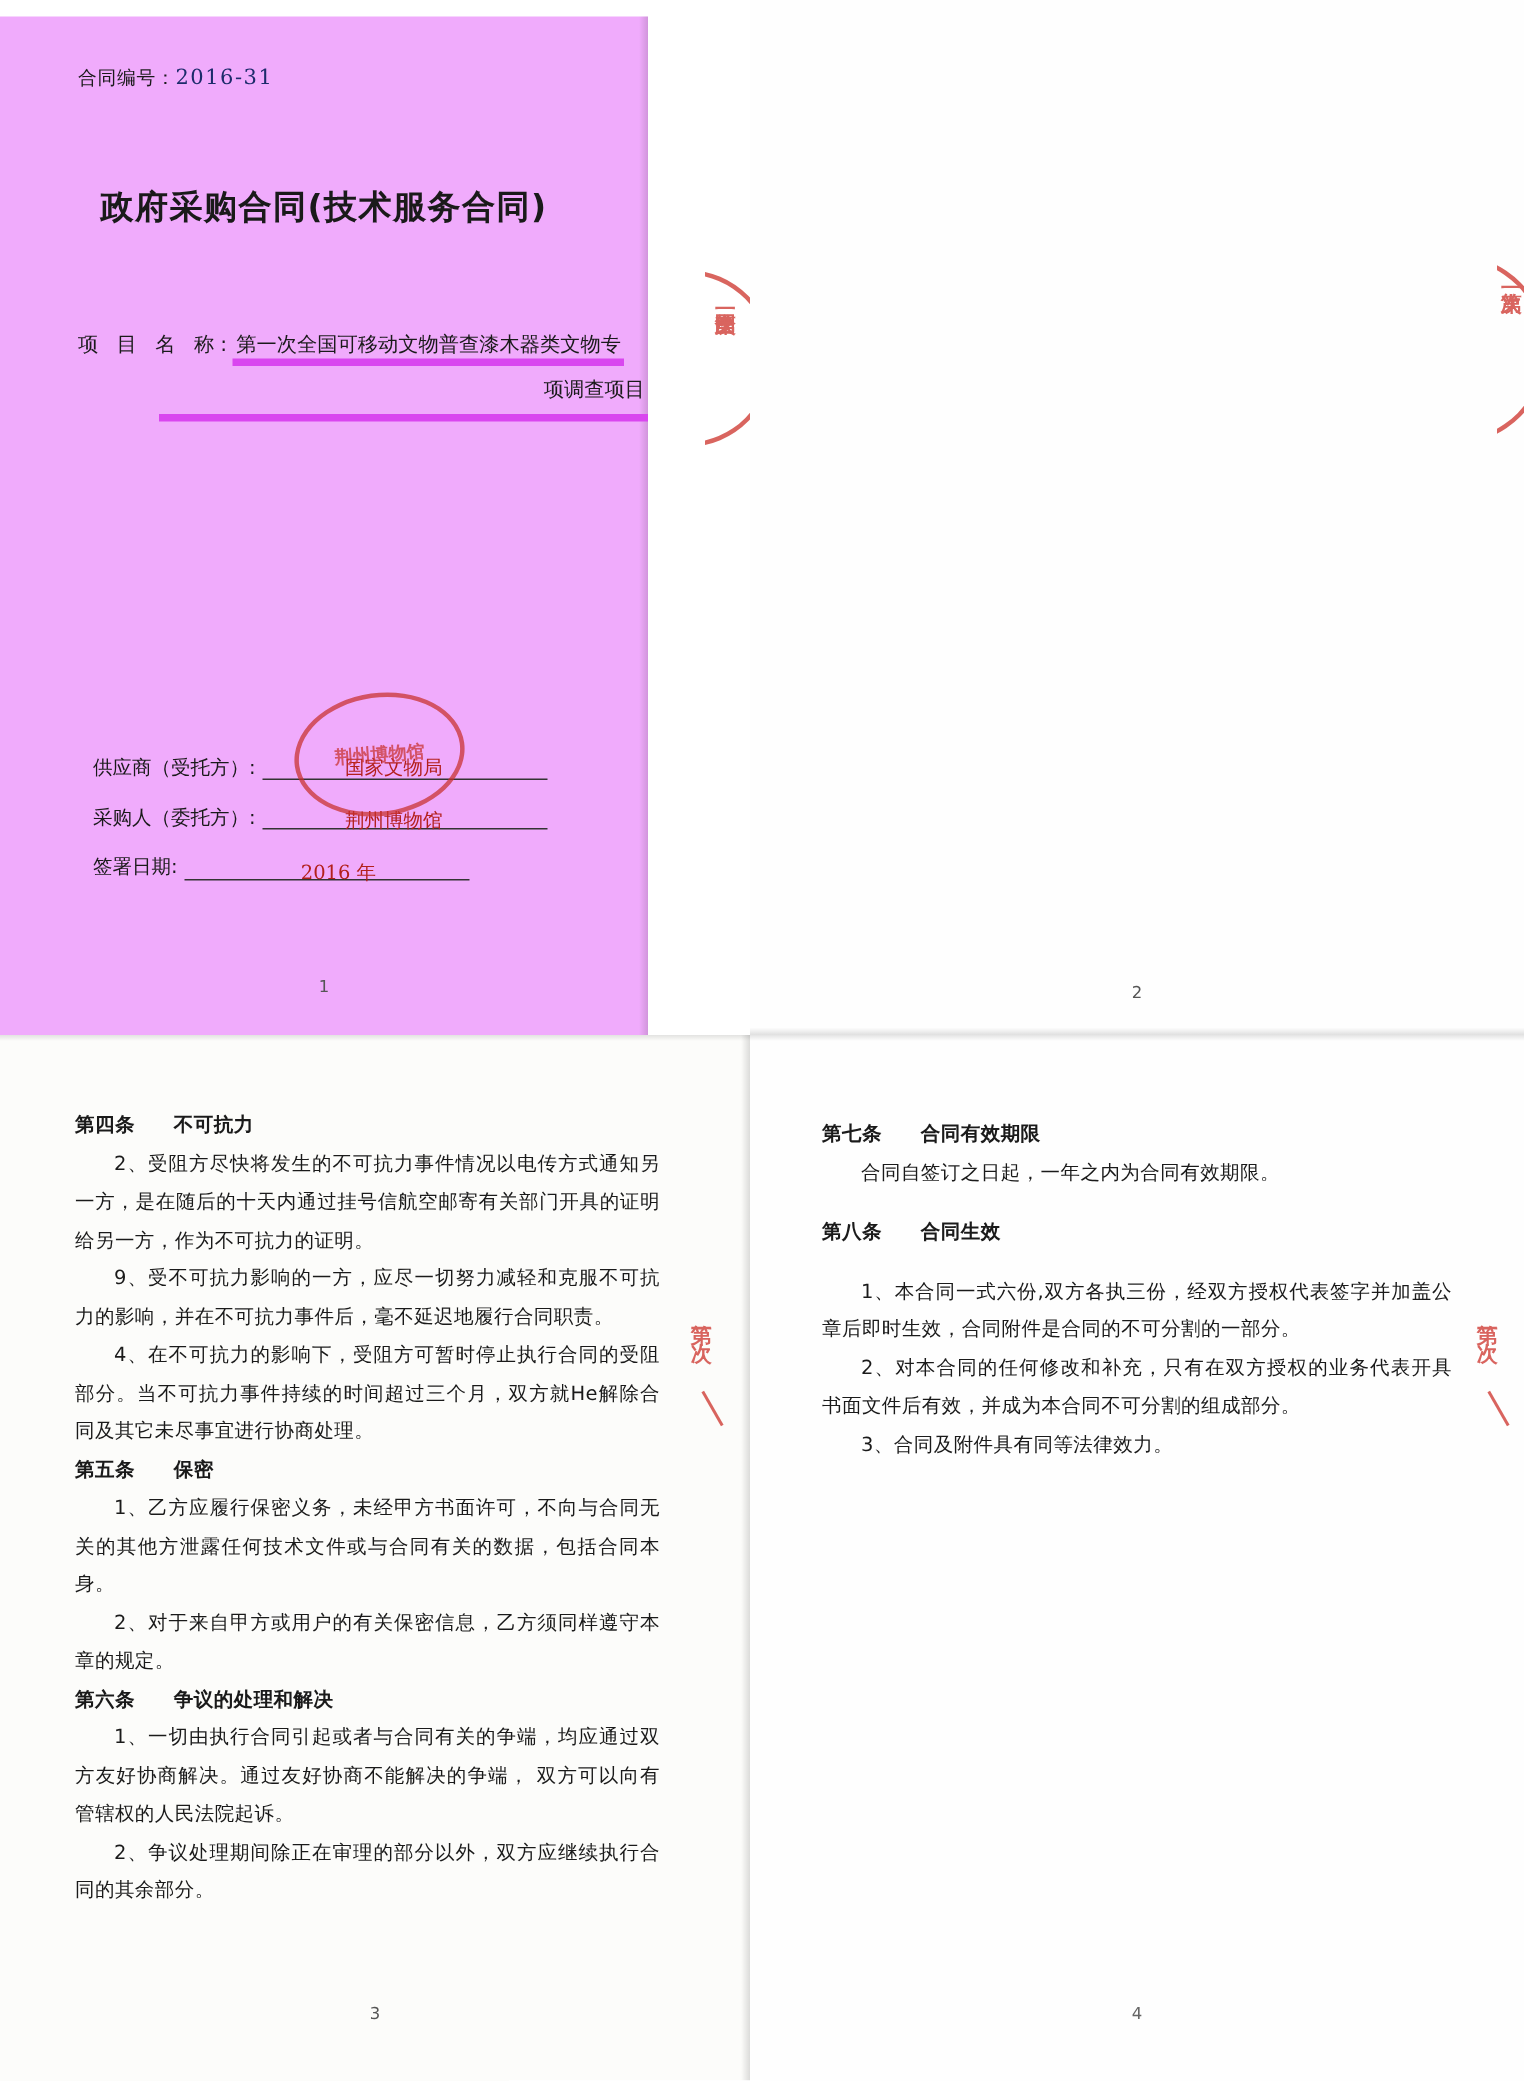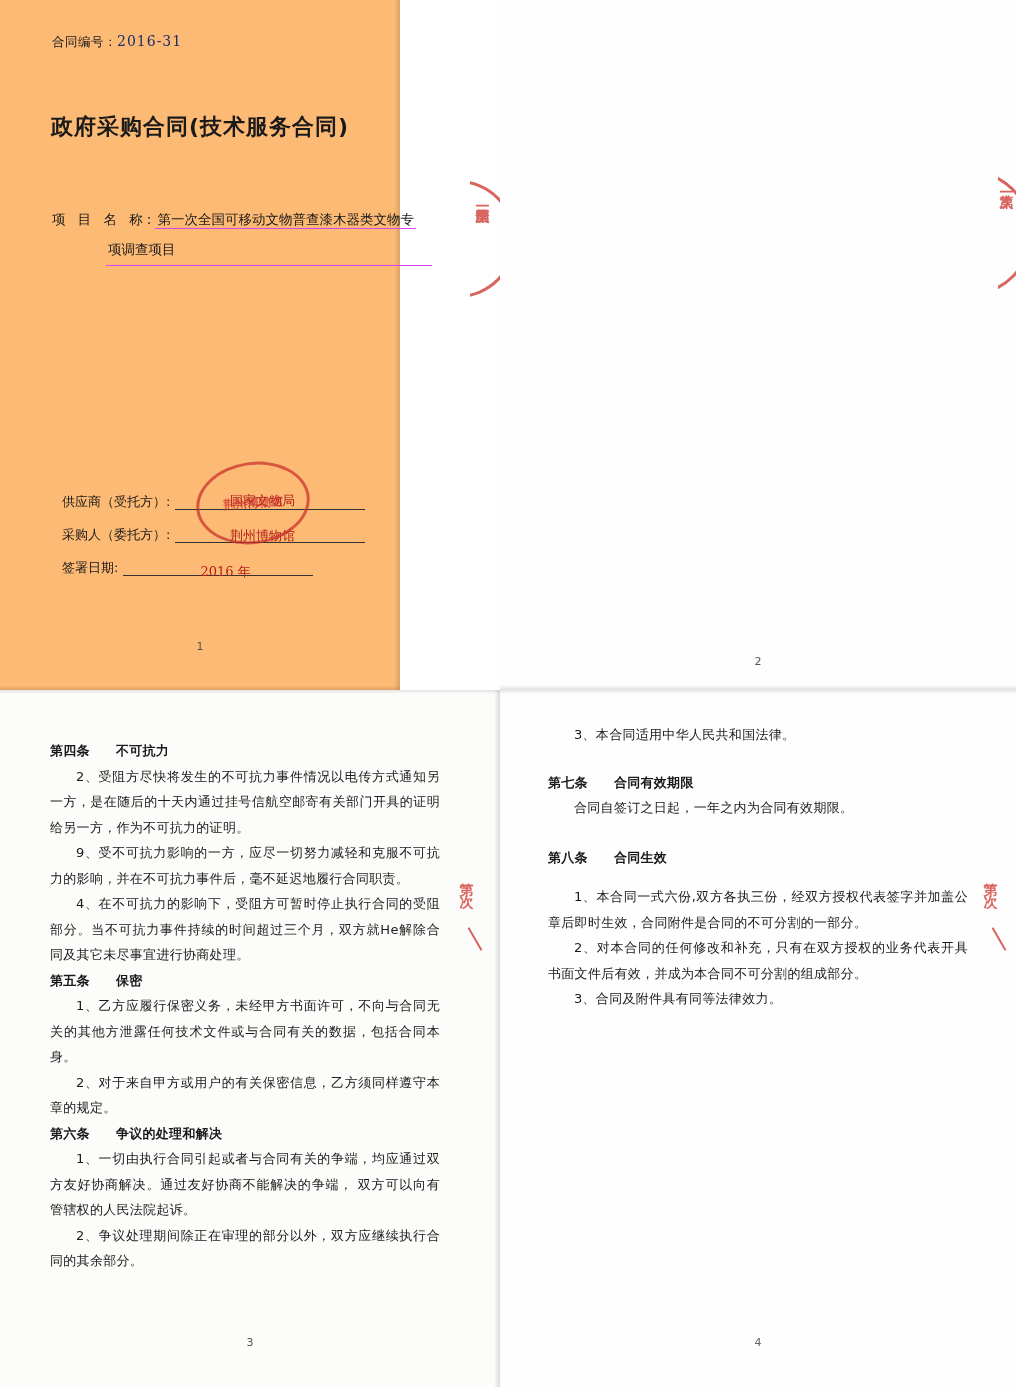--- a/index.html
+++ b/index.html
@@ -13,21 +13,21 @@
     position: relative;
     font-family: "DejaVu Sans", "Liberation Sans", sans-serif;
     color: #1a1a1a;
     overflow: hidden;
   }
   .scan {
     position: absolute;
     background: #fdfdfb;
   }
   
-  #page-1 { left: 0; top: 0; width: 400px; height: 690px; background:#fdba74; }
+  #page-1 { left: 0; top: 11px; width: 432px; height: 690px; background:#f0abfc; }
   #page-2 { left: 500px; top: 0; width: 516px; height: 690px; background:#fefefe; }
   #page-3 { left: 0; top: 690px; width: 500px; height: 697px; background:#fcfcfa; }
   #page-4 { left: 500px; top: 690px; width: 516px; height: 697px; background:#fefefe; }
 
   .edge-shadow-r { position:absolute; right:0; top:0; bottom:0; width:6px;
       background:linear-gradient(to right, rgba(0,0,0,0.0), rgba(0,0,0,0.13)); }
   .edge-shadow-b { position:absolute; left:0; right:0; bottom:0; height:5px;
       background:linear-gradient(to bottom, rgba(0,0,0,0.0), rgba(0,0,0,0.12)); }
   .edge-shadow-t { position:absolute; left:0; right:0; top:0; height:4px;
       background:linear-gradient(to top, rgba(0,0,0,0.0), rgba(0,0,0,0.10)); }
@@ -46,22 +46,22 @@
     position: absolute; left: 0; right: 0; top: 112px;
     text-align: center;
     font-size: 22px; font-weight: bold; letter-spacing: 1px;
     font-family: "DejaVu Sans", sans-serif;
   }
   .p1-project {
     position: absolute; left: 52px; top: 204px; width: 380px;
     font-size: 13.5px; line-height: 30px;
   }
   .p1-project .lbl { letter-spacing: 4px; }
-  .p1-project .val { border-bottom: 1px solid #d946ef; padding: 0 2px 1px 2px; }
-  .p1-project .line2 { display:block; margin-left: 54px; }
+  .p1-project .val { border-bottom: 5px solid #d946ef; padding: 0 2px 1px 2px; }
+  .p1-project .line2 { display:block; margin-left: 54px; text-align: right; }
 
   .p1-sign {
     position: absolute; left: 62px; top: 485px;
     font-size: 13px; line-height: 33px;
   }
   .p1-sign .row { white-space: nowrap; }
   .p1-sign .ul { display:inline-block; border-bottom:1px solid #333; min-width:190px; height:20px; vertical-align:-4px; }
   .p1-sign .red { color:#b3201c; font-family:"DejaVu Serif", serif; }
   .p1-pageno { position:absolute; left:0; right:0; top:640px; text-align:center; font-size:11px; color:#555; }
 
@@ -221,28 +221,27 @@
 <div class="stamp-frag" id="frag-p3">
   <div class="t">第一次</div>
   <div class="sl"></div>
 </div>
 
 <div class="scan" id="page-4">
   <div class="edge-shadow-t"></div>
 </div>
 
 <div class="body-col" id="p4-body">
-  <p class="ind1">3、本合同适用中华人民共和国法律。</p>
 
   <p class="sec-h" style="margin-top:22px;">
     <span>第七条</span><span class="sp"></span><span>合同有效期限</span>
   </p>
   <p class="ind1" style="margin-top:0;">合同自签订之日起，一年之内为合同有效期限。</p>
 
-  <p class="sec-h" style="margin-top:24px;">
+  <p class="sec-h" style="margin-top:14px;">
     <span>第八条</span><span class="sp"></span><span>合同生效</span>
   </p>
   <p class="ind1" style="margin-top:14px;">1、本合同一式六份,双方各执三份，经双方授权代表签字并加盖公章后即时生效，合同附件是合同的不可分割的一部分。</p>
   <p class="ind1">2、对本合同的任何修改和补充，只有在双方授权的业务代表开具书面文件后有效，并成为本合同不可分割的组成部分。</p>
   <p class="ind1">3、合同及附件具有同等法律效力。</p>
 </div>
 
 <div class="p4-pageno">4</div>
 
 <div class="stamp-frag" id="frag-p4">

